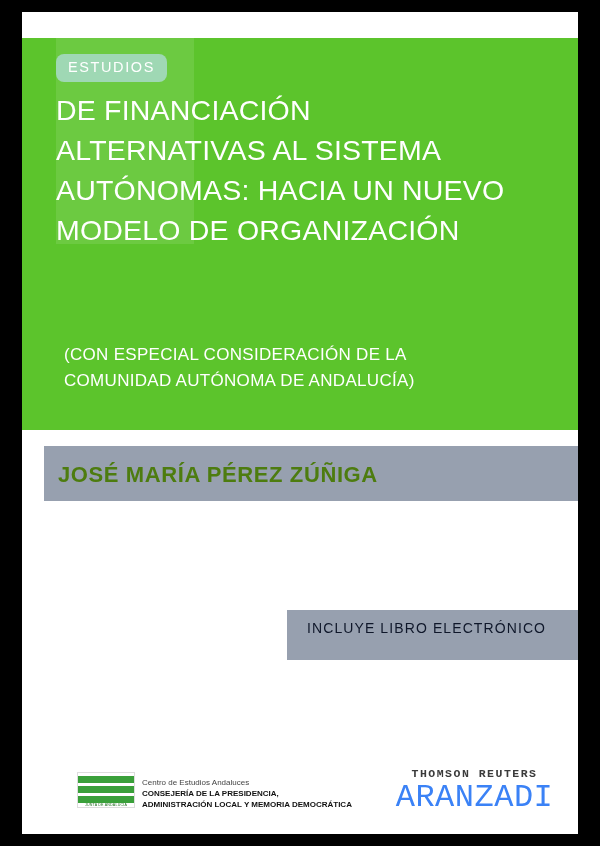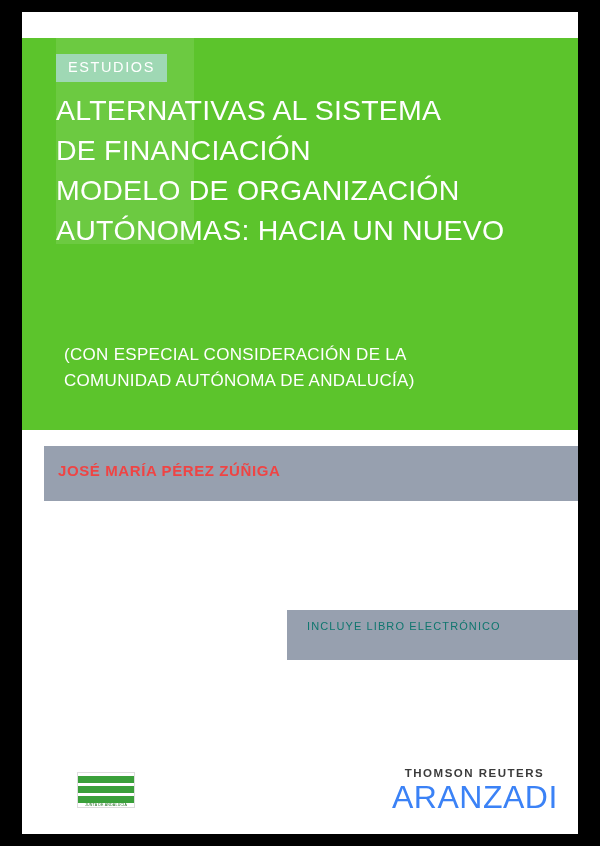--- a/index.html
+++ b/index.html
@@ -35,20 +35,21 @@
     position: absolute;
     left: 34px;
     top: 42px;
     background: #9fd8b4;
     color: #ffffff;
     font-size: 14.5px;
     letter-spacing: 1.6px;
     font-weight: 400;
     padding: 6px 12px 7px 12px;
     line-height: 1;
+    border-radius: 8px;
   }
   .title-block {
     position: absolute;
     left: 34px;
     top: 78px;
     width: 500px;
     color: #ffffff;
   }
   .title-line {
     font-size: 28.5px;
@@ -88,41 +89,41 @@
     left: 22px;
     top: 434px;
     width: 534px;
     height: 55px;
     background: #97a0af;
   }
   .author-name {
     position: absolute;
     left: 36px;
     top: 450px;
-    color: #ef4444;
-    font-size: 15px;
+    color: #4d7c0f;
+    font-size: 22px;
     font-weight: bold;
     letter-spacing: 0.6px;
   }
 
   
   .proview-band {
     position: absolute;
     left: 265px;
     top: 598px;
     width: 291px;
     height: 50px;
     background: #97a0af;
   }
   .proview-line1 {
     position: absolute;
     left: 285px;
     top: 608px;
-    color: #0f766e;
-    font-size: 11px;
+    color: #0f172a;
+    font-size: 14px;
     letter-spacing: 1.1px;
     text-align: center;
   }
   .proview-line2 {
     position: absolute;
     left: 285px;
     top: 627px;
     color: #ffffff;
     font-size: 15.5px;
     font-weight: bold;
@@ -167,20 +168,21 @@
   .centro-l1 { font-size: 8px; color: #444; line-height: 11px; }
   .centro-l2 { font-size: 8px; font-weight: bold; color: #111; line-height: 11px; }
   .centro-l3 { font-size: 8px; font-weight: bold; color: #111; line-height: 11px; }
 
   .tr-brand {
     position: absolute;
     left: 370px;
     top: 755px;
     text-align: center;
     width: 165px;
+    font-family: Liberation Mono, monospace;
   }
   .tr-brand .tr-name {
     font-size: 11.5px;
     color: #3b3b3b;
     letter-spacing: 1.5px;
     font-weight: bold;
   }
   .tr-brand .aranzadi {
     font-size: 32px;
     color: #3b82f6;
@@ -192,43 +194,48 @@
 <body>
 
 <div class="page">
 
   <div class="green-block"></div>
   <div class="stripe"></div>
 
   <div class="estudios-badge">ESTUDIOS</div>
 
   <div class="title-block">
+    <div class="title-line">DE FINANCIACIÓN</div>
     <div class="title-line">ALTERNATIVAS AL SISTEMA</div>
-    <div class="title-line">DE FINANCIACIÓN</div>
+    <div class="title-line">AUTÓNOMAS: HACIA UN NUEVO</div>
     <div class="title-line">MODELO DE ORGANIZACIÓN</div>
-    <div class="title-line">AUTÓNOMAS: HACIA UN NUEVO</div>
   </div>
 
   <div class="subtitle-block">
     <div class="subtitle-line">(CON ESPECIAL CONSIDERACIÓN DE LA</div>
     <div class="subtitle-line">COMUNIDAD AUTÓNOMA DE ANDALUCÍA)</div>
   </div>
 
   <div class="author-bar"></div>
   <div class="author-name">JOSÉ MARÍA PÉREZ ZÚÑIGA</div>
 
   <div class="proview-band"></div>
   <div class="proview-line1">INCLUYE LIBRO ELECTRÓNICO</div>
 
   <div class="junta-logo">
     <div class="bar g1"></div>
     <div class="bar g2"></div>
     <div class="bar g3"></div>
     <div class="caption">JUNTA DE ANDALUCÍA</div>
   </div>
 
+  <div class="centro-text">
+    <div class="centro-l1">Centro de Estudios Andaluces</div>
+    <div class="centro-l2">CONSEJERÍA DE LA PRESIDENCIA,</div>
+    <div class="centro-l3">ADMINISTRACIÓN LOCAL Y MEMORIA DEMOCRÁTICA</div>
+  </div>
 
   <div class="tr-brand">
     <div class="tr-name">THOMSON REUTERS</div>
     <div class="aranzadi">ARANZADI</div>
   </div>
 
 </div>
 
 </body></html>

